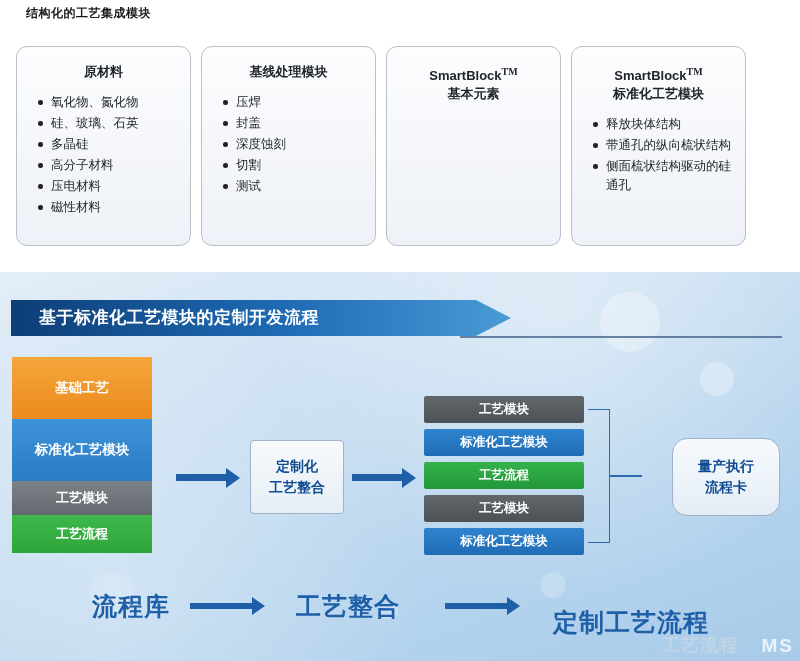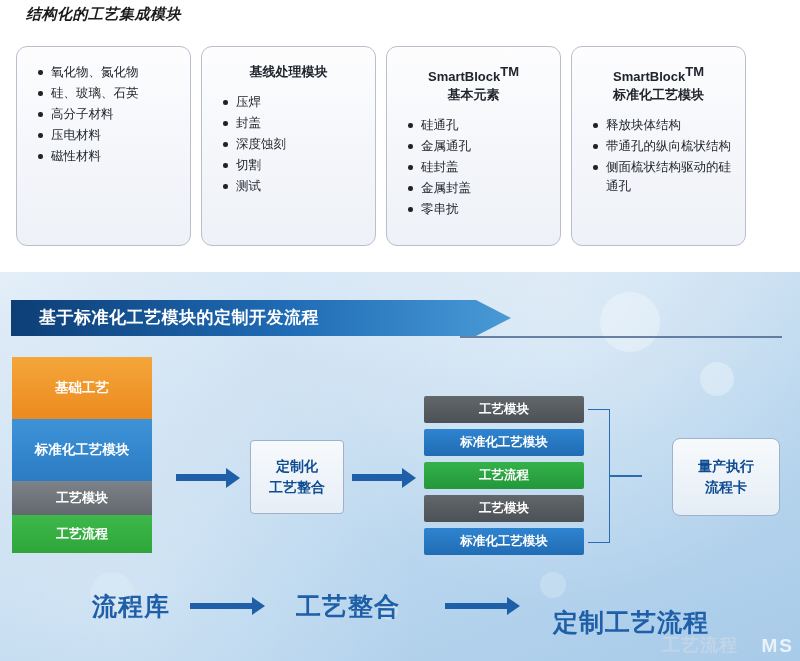--- a/index.html
+++ b/index.html
@@ -17,25 +17,24 @@
 
   
   .top-section {
     position: relative;
     height: 272px;
   }
   .top-title {
     position: absolute;
     left: 26px;
     top: 5px;
-    font-size: 15px;
+    font-size: 12px;
     font-weight: bold;
     color: #1b1b1b;
     letter-spacing: 0.5px;
-    font-style: italic;
   }
   .cards {
     position: absolute;
     left: 16px;
     top: 46px;
     display: flex;
     gap: 10px;
   }
   .card {
     width: 175px;
@@ -49,22 +48,23 @@
   }
   .card-title {
     text-align: center;
     font-size: 13px;
     font-weight: bold;
     color: #20252c;
     line-height: 18px;
     margin-bottom: 12px;
   }
   .card-title .sup {
-    font-size: 13px;
+    font-size: 10px;
     vertical-align: super;
+    font-family: Liberation Serif, serif;
   }
   .card ul {
     margin: 0;
     padding-left: 26px;
     list-style: none;
   }
   .card li {
     font-size: 12.5px;
     color: #1d2228;
     line-height: 19px;
@@ -239,21 +239,21 @@
   }
 
   
   .final-box {
     position: absolute;
     left: 672px;
     top: 438px;
     width: 106px;
     height: 76px;
     border: 1px solid #9fb2c8;
-    border-radius: 8px;
+    border-radius: 15px;
     background: linear-gradient(180deg,#f7fafc 0%, #e4edf6 100%);
     display: flex;
     align-items: center;
     justify-content: center;
     text-align: center;
     font-size: 14px;
     font-weight: bold;
     color: #0f4c92;
     line-height: 21px;
   }
@@ -307,23 +307,27 @@
 </style>
 </head>
 <body>
 
 <div class="top-section">
   <div class="top-title">结构化的工艺集成模块</div>
 
   <div class="cards">
 
     <div class="card">
+      <div class="card-title">
+        <span>原材料</span>
+      </div>
       <ul>
         <li>氧化物、氮化物</li>
         <li>硅、玻璃、石英</li>
+        <li>多晶硅</li>
         <li>高分子材料</li>
         <li>压电材料</li>
         <li>磁性材料</li>
       </ul>
     </div>
 
     <div class="card">
       <div class="card-title">
         <span>基线处理模块</span>
       </div>
@@ -334,27 +338,20 @@
         <li>切割</li>
         <li>测试</li>
       </ul>
     </div>
 
     <div class="card">
       <div class="card-title">
         <span>SmartBlock</span><span class="sup">TM</span><br>
         <span>基本元素</span>
       </div>
-      <ul>
-        <li>硅通孔</li>
-        <li>金属通孔</li>
-        <li>硅封盖</li>
-        <li>金属封盖</li>
-        <li>零串扰</li>
-      </ul>
     </div>
 
     <div class="card">
       <div class="card-title">
         <span>SmartBlock</span><span class="sup">TM</span><br>
         <span>标准化工艺模块</span>
       </div>
       <ul>
         <li>释放块体结构</li>
         <li>带通孔的纵向梳状结构</li>

